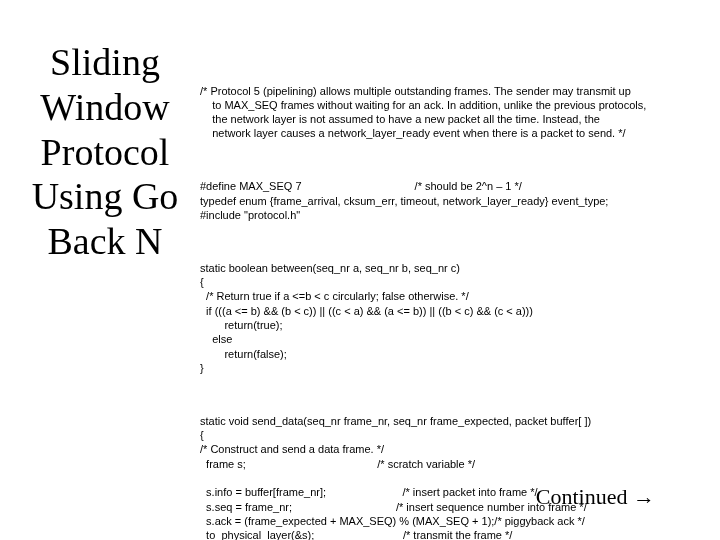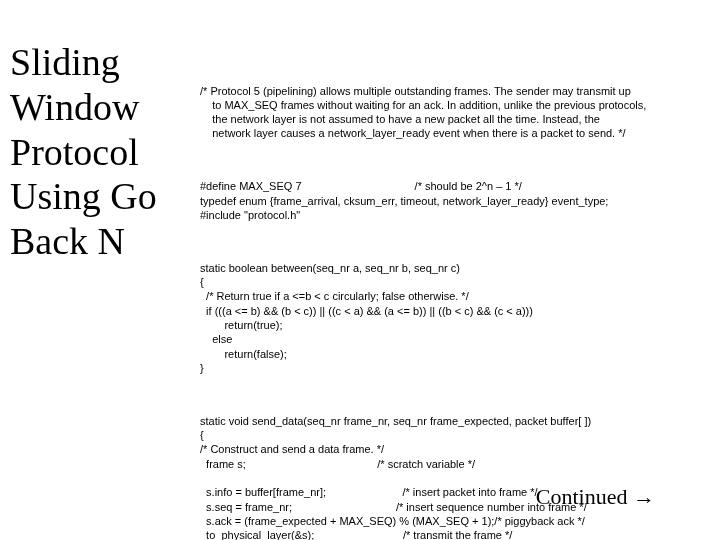--- a/index.html
+++ b/index.html
@@ -11,21 +11,21 @@
     font-family: "Times New Roman", Times, serif;
     color: #000;
     position: relative;
     overflow: hidden;
   }
   .title {
     position: absolute;
     left: 10px;
     top: 40px;
     width: 190px;
-    text-align: left;
+    text-align: center;
     font-size: 38px;
     line-height: 1.18;
   }
   .code-block {
     position: absolute;
     left: 200px;
     top: 55px;
     width: 500px;
     font-family: "Helvetica Neue", Helvetica, Arial, sans-serif;
     font-size: 11px;

